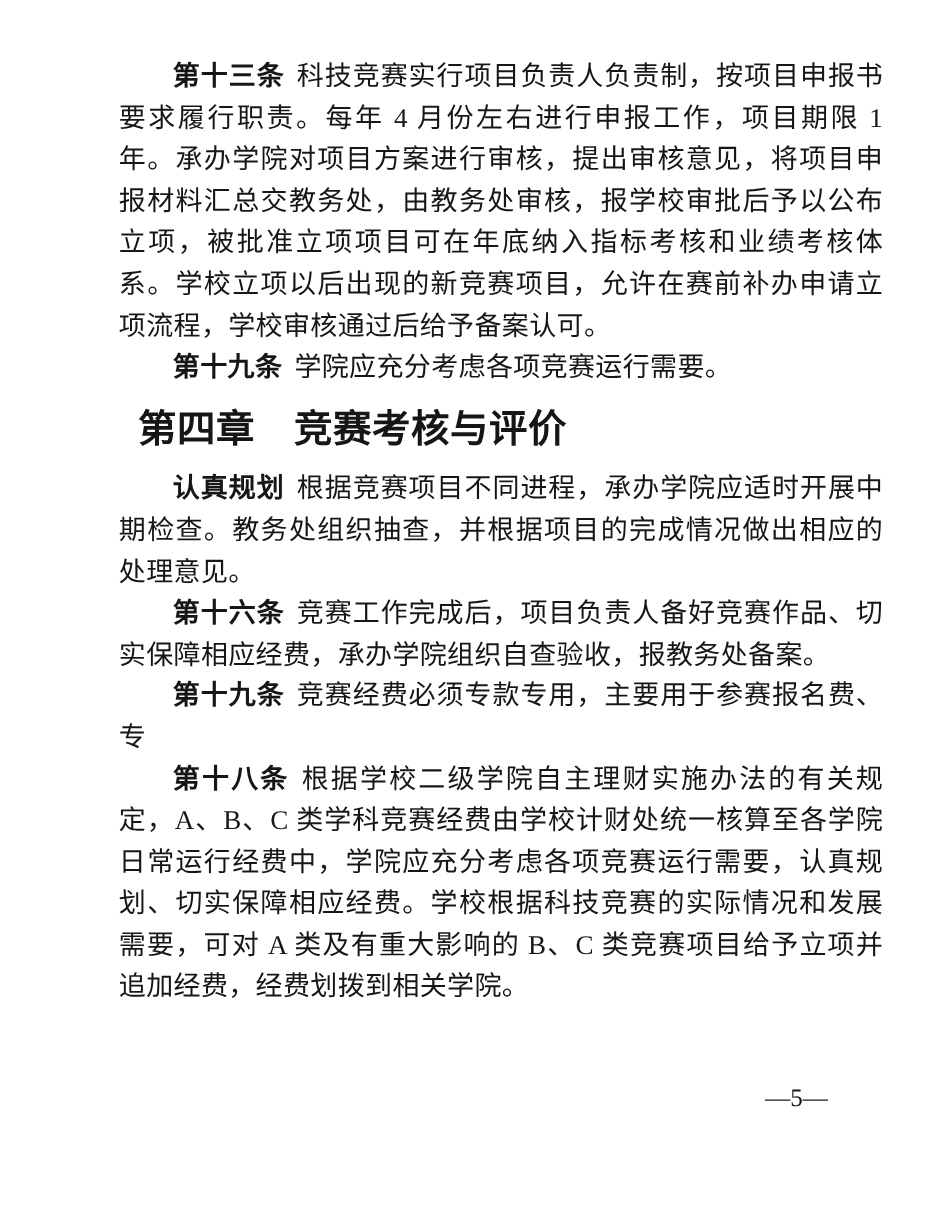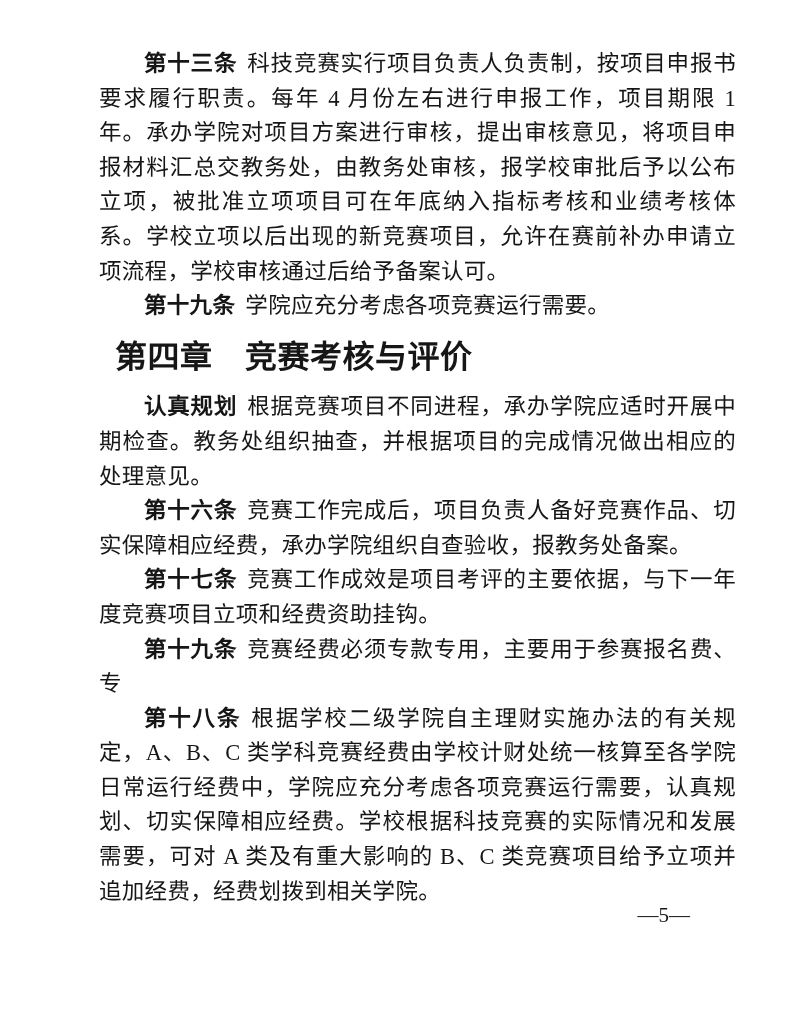--- a/index.html
+++ b/index.html
@@ -65,21 +65,20 @@
     <p class="para"><span class="article-label">第十三条</span><span>科技竞赛实行项目负责人负责制，按项目申报书要求履行职责。每年 4 月份左右进行申报工作，项目期限 1 年。承办学院对项目方案进行审核，提出审核意见，将项目申报材料汇总交教务处，由教务处审核，报学校审批后予以公布立项，被批准立项项目可在年底纳入指标考核和业绩考核体系。学校立项以后出现的新竞赛项目，允许在赛前补办申请立项流程，学校审核通过后给予备案认可。</span></p>
 
     <p class="para"><span class="article-label">第十九条</span><span>学院应充分考虑各项竞赛运行需要。</span></p>
 
     <h2 class="chapter">第四章　竞赛考核与评价</h2>
 
     <p class="para"><span class="article-label">认真规划</span><span>根据竞赛项目不同进程，承办学院应适时开展中期检查。教务处组织抽查，并根据项目的完成情况做出相应的处理意见。</span></p>
 
     <p class="para"><span class="article-label">第十六条</span><span>竞赛工作完成后，项目负责人备好竞赛作品、切实保障相应经费，承办学院组织自查验收，报教务处备案。</span></p>
 
-    <p class="para"><span class="article-label">第十七条</span><span>竞赛工作成效是项目考评的主要依据，与下一年度竞赛项目立项和经费资助挂钩。</span></p>
 
 
     <p class="para"><span class="article-label">第十九条</span><span>竞赛经费必须专款专用，主要用于参赛报名费、专</span></p>
 
     <p class="para"><span class="article-label">第十八条</span><span>根据学校二级学院自主理财实施办法的有关规定，A、B、C 类学科竞赛经费由学校计财处统一核算至各学院日常运行经费中，学院应充分考虑各项竞赛运行需要，认真规划、切实保障相应经费。学校根据科技竞赛的实际情况和发展需要，可对 A 类及有重大影响的 B、C 类竞赛项目给予立项并追加经费，经费划拨到相关学院。</span></p>
 
   </div>
 
   <div class="page-number">—5—</div>
 </div>

